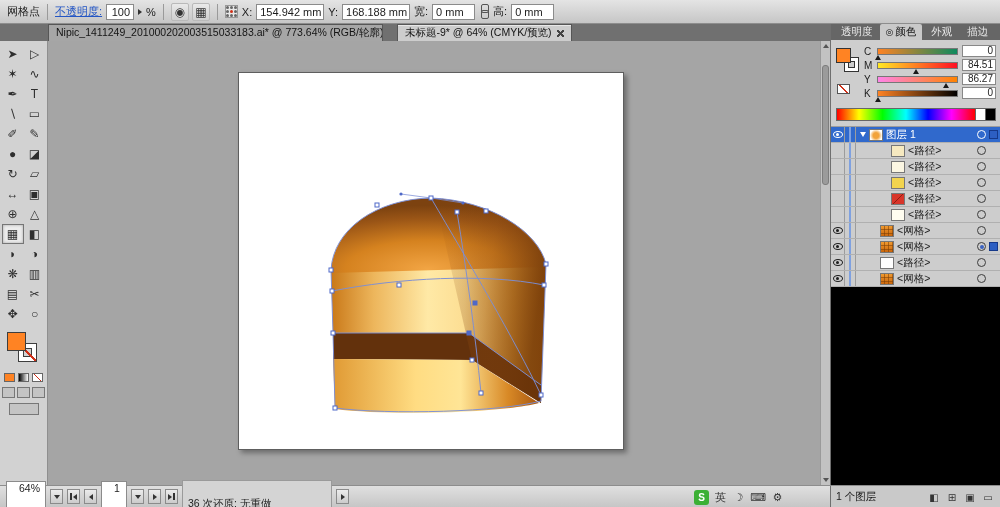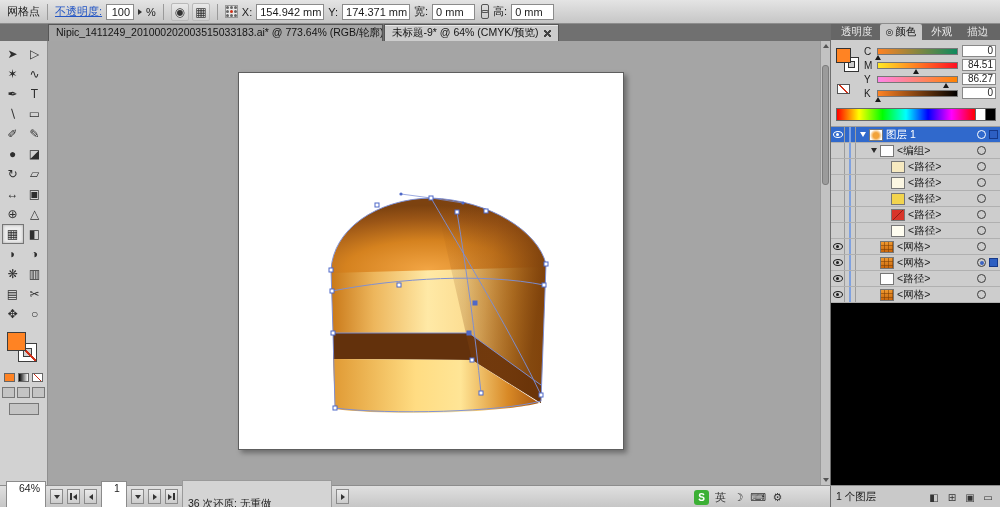--- a/index.html
+++ b/index.html
@@ -19,21 +19,21 @@
 .tri-right-s{width:0;height:0;border-top:3px solid transparent;border-bottom:3px solid transparent;border-left:4px solid #333}
 .cb-iconbtn{width:18px;height:18px;display:flex;align-items:center;justify-content:center;font-size:12px;color:#333;border:1px solid #b9b9b9;border-radius:2px;background:linear-gradient(#e9e9e9,#cfcfcf)}
 .refgrid{width:13px;height:13px;display:grid;grid-template-columns:repeat(3,1fr);place-items:center;border:1px solid #999;background:#e8e8e8}
 .refgrid i{width:3px;height:3px;background:#666;border-radius:50%}
 .refgrid i.hot{background:#d03018}
 .chain{position:relative;width:10px;height:15px}
 .chain::before,.chain::after{content:"";position:absolute;left:2px;width:6px;height:7px;border:1.5px solid #555;border-radius:2px}
 .chain::before{top:0}.chain::after{top:6px}
 
 
-#doc-tabs{position:absolute;left:0;top:24px;width:830px;height:17px;background:#707070;display:flex;align-items:stretch;padding-left:48px;gap:1px}
+#doc-tabs{position:absolute;left:0;top:24px;width:830px;height:17px;background:#707070;display:flex;align-items:stretch;padding-left:48px;gap:14px}
 .doc-tab{display:flex;align-items:center;gap:5px;background:#a6a6a6;border:1px solid #565656;border-bottom:none;padding:0 7px;font-size:10.5px;color:#141414;max-width:335px;white-space:nowrap;overflow:hidden}
 .doc-tab.active{background:#cdcdcd;box-shadow:inset 0 1px 0 #e8e8e8}
 .close-x{width:7px;height:7px;flex:0 0 auto;background:linear-gradient(45deg,transparent 42%,#444 42%,#444 58%,transparent 58%),linear-gradient(135deg,transparent 42%,#444 42%,#444 58%,transparent 58%)}
 
 
 #toolbar{position:absolute;left:0;top:41px;width:48px;height:444px;background:#d2d2d2;border-right:1px solid #8f8f8f}
 .tools-grid{display:grid;grid-template-columns:22px 22px;justify-content:center;padding-top:3px}
 .tool{height:20px;display:flex;align-items:center;justify-content:center;font-size:12px;color:#2e2e2e}
 .tool.active{background:#ededed;border:1px solid #767676;box-shadow:inset 0 0 3px rgba(0,0,0,.3)}
 .swatches{position:relative;height:40px;margin-top:6px}
@@ -162,21 +162,21 @@
       <i></i>
       <i class="hot"></i>
       <i></i>
       <i></i>
       <i></i>
       <i></i>
     </span>
   <span class="cb-text">X:</span>
   <span class="cb-box w-xy">154.942 mm</span>
   <span class="cb-text">Y:</span>
-  <span class="cb-box w-xy">174.371 mm</span>
+  <span class="cb-box w-xy">168.188 mm</span>
   <span class="cb-text">宽:</span>
   <span class="cb-box w-wh">0 mm</span>
   <span class="chain"></span>
   <span class="cb-text">高:</span>
   <span class="cb-box w-wh">0 mm</span>
 </div>
 
 <div id="doc-tabs">
 
     <div class="doc-tab">
@@ -482,36 +482,20 @@
         <span class="indent" style="width: 2px;"></span>
         <span class="exp-col">
           <span class="expander"></span>
         </span>
         <span class="thumb th-artlayer"></span>
         <span class="row-label">图层 1</span>
         <span class="target tg-ring"></span>
         <span class="selchip"></span>
       </div>
 
-      <div class="layer-row">
-        <span class="eye-col">
-          <span class="eye" style="visibility: hidden;"></span>
-        </span>
-        <span class="edit-col">
-          <span class="editbar"></span>
-        </span>
-        <span class="indent" style="width: 13px;"></span>
-        <span class="exp-col">
-          <span class="expander"></span>
-        </span>
-        <span class="thumb th-white"></span>
-        <span class="row-label">&lt;编组&gt;</span>
-        <span class="target tg-ring"></span>
-        <span class="selchip" style="visibility: hidden;"></span>
-      </div>
 
       <div class="layer-row">
         <span class="eye-col">
           <span class="eye" style="visibility: hidden;"></span>
         </span>
         <span class="edit-col">
           <span class="editbar"></span>
         </span>
         <span class="indent" style="width: 24px;"></span>
         <span class="exp-col">

